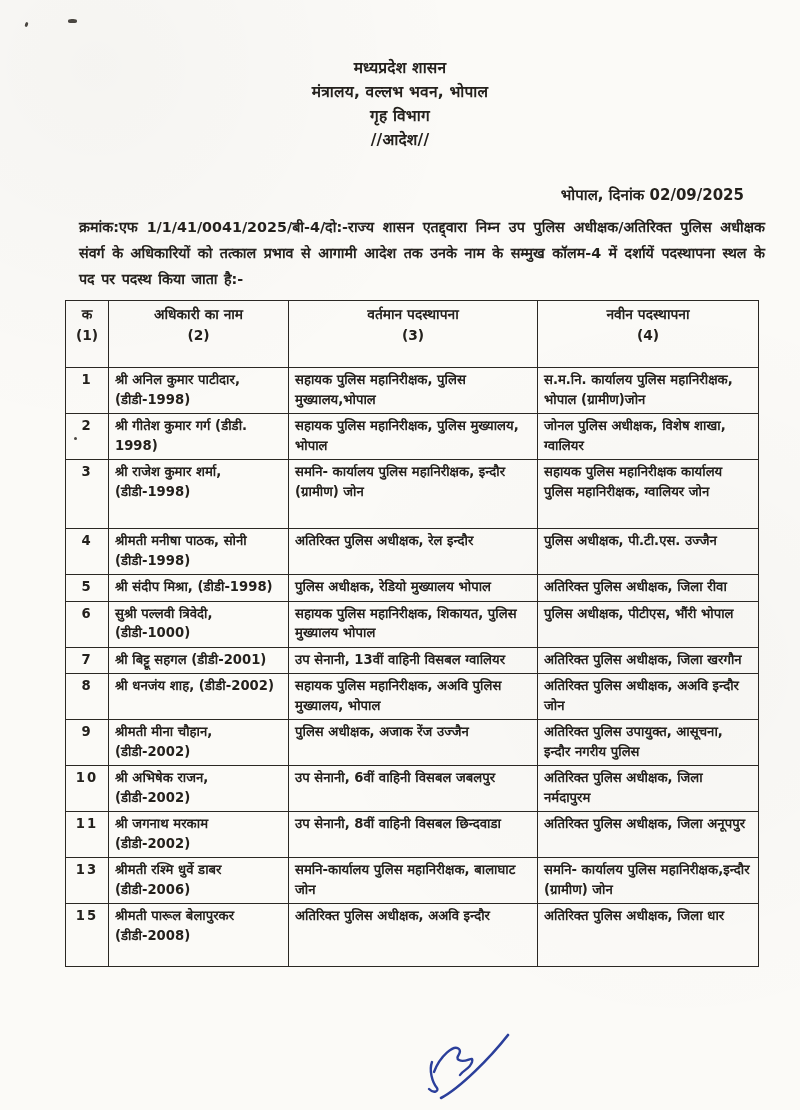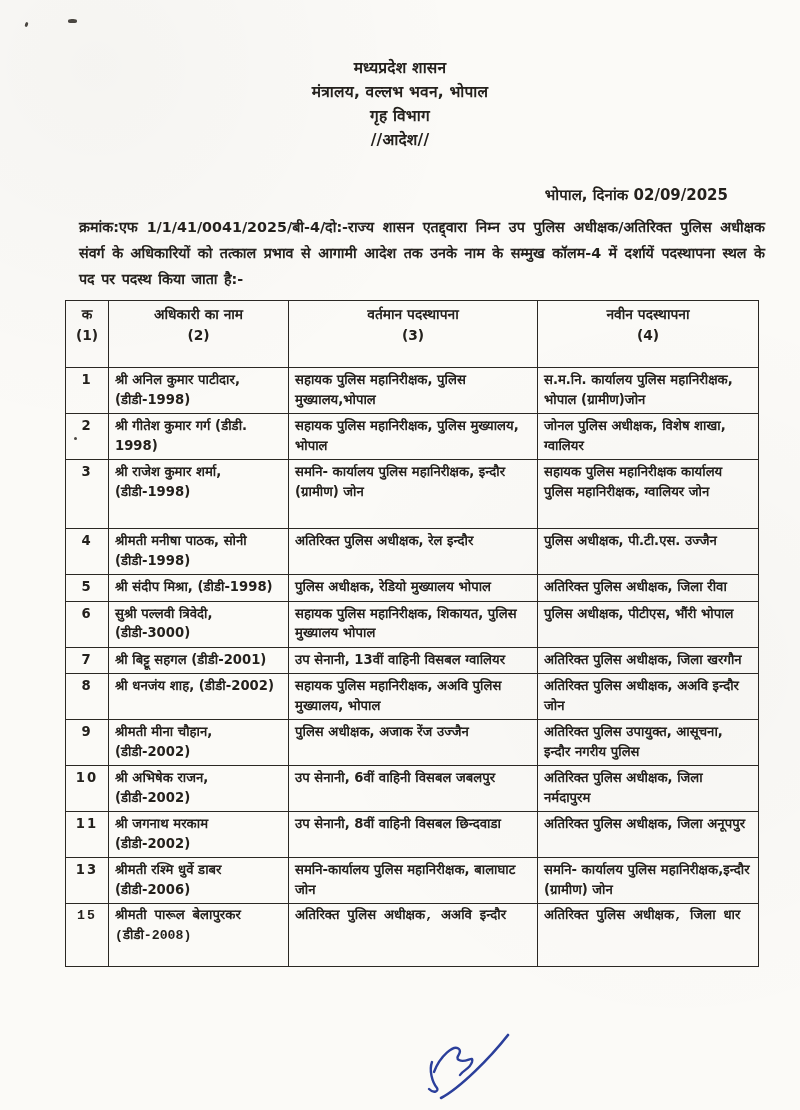--- a/index.html
+++ b/index.html
@@ -23,21 +23,21 @@
   .speck.s2 { left: 68px; top: 19px; width: 9px; height: 4px; border-radius: 40%; }
   .speck.s3 { left: 74px; top: 437px; width: 3px; height: 3px; }
 
   .letterhead {
     position: absolute; top: 56px; left: 0; width: 100%;
     text-align: center;
     font-weight: 700; font-size: 15.5px; line-height: 24px;
     letter-spacing: .2px;
   }
   .place-date {
-    position: absolute; top: 184px; right: 72px;
+    position: absolute; top: 184px; right: 56px;
     font-weight: 700; font-size: 15px;
   }
   .order-para {
     position: absolute; top: 214px; left: 79px; width: 686px;
     font-weight: 600; font-size: 14.3px; line-height: 26px;
     text-align: justify;
     word-spacing: 1.5px;
   }
 
   table.transfer {
@@ -58,21 +58,21 @@
   table.transfer col.c-cur  { width: 249px; }
   table.transfer col.c-new  { width: 221px; }
   table.transfer th {
     height: 58px;
     font-weight: 700; font-size: 13.8px;
     text-align: center; padding-top: 4px;
   }
   th .h-num { font-weight: 600; margin-top: 1px; }
   td.sn { text-align: center; letter-spacing: 2px; padding-left: 2px; padding-right: 2px; }
   tr.tall td { height: 62px; }
-  tr.last td { height: 56px; font-family: Liberation Mono, monospace; }
+  tr.last td { height: 56px; }
 
   .signature {
     position: absolute; left: 408px; top: 1026px;
     width: 140px; height: 84px;
     pointer-events: none;
   }
 </style>
 </head>
 <body>
 
@@ -146,21 +146,21 @@
           <td>पुलिस अधीक्षक, पी.टी.एस. उज्जैन</td>
         </tr>
         <tr>
           <td class="sn">5</td>
           <td>श्री संदीप मिश्रा, (डीडी-1998)</td>
           <td>पुलिस अधीक्षक, रेडियो मुख्यालय भोपाल</td>
           <td>अतिरिक्त पुलिस अधीक्षक, जिला रीवा</td>
         </tr>
         <tr>
           <td class="sn">6</td>
-          <td>सुश्री पल्लवी त्रिवेदी, (डीडी-3000)</td>
+          <td>सुश्री पल्लवी त्रिवेदी, (डीडी-1000)</td>
           <td>सहायक पुलिस महानिरीक्षक, शिकायत, पुलिस मुख्यालय भोपाल</td>
           <td>पुलिस अधीक्षक, पीटीएस, भौंरी भोपाल</td>
         </tr>
         <tr>
           <td class="sn">7</td>
           <td>श्री बिट्टू सहगल (डीडी-2001)</td>
           <td>उप सेनानी, 13वीं वाहिनी विसबल ग्वालियर</td>
           <td>अतिरिक्त पुलिस अधीक्षक, जिला खरगौन</td>
         </tr>
         <tr>

